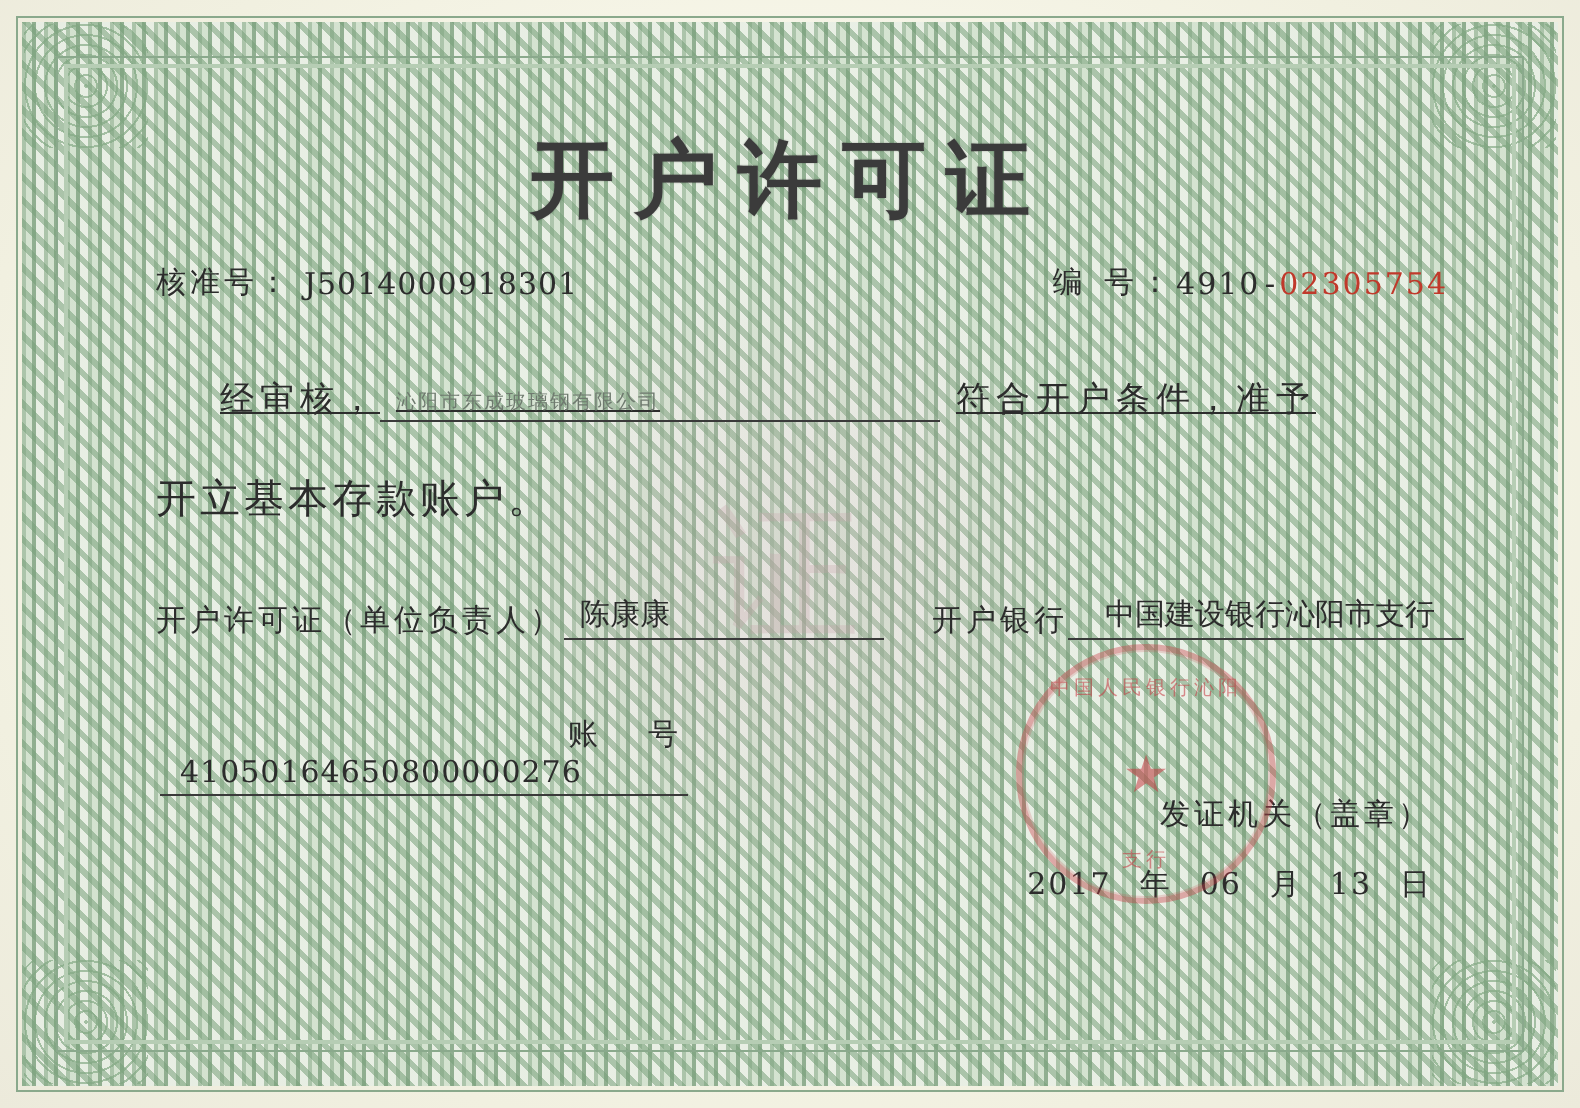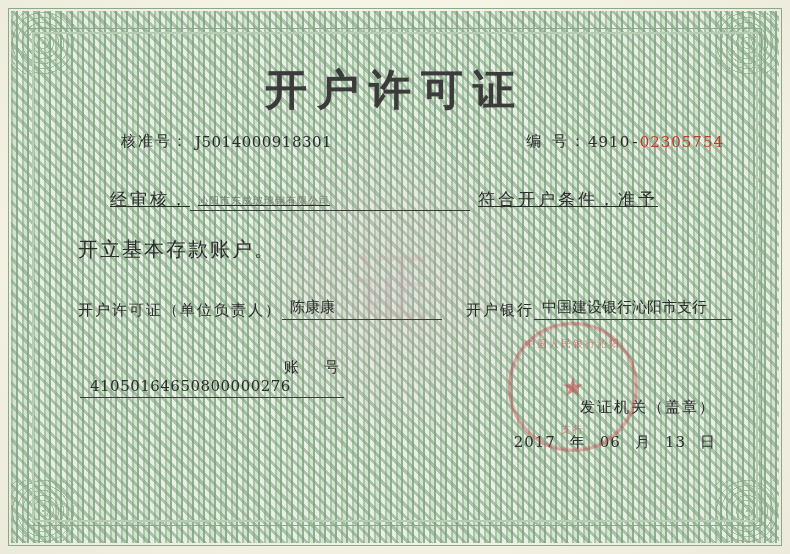--- a/index.html
+++ b/index.html
@@ -128,21 +128,21 @@
     letter-spacing: 2px;
   }
   .label-wide { letter-spacing: 5px; }
 
   .value {
     white-space: nowrap;
     font-family: "DejaVu Serif", serif;
   }
 
   
-  .row-approval { left: 38px; top: 92px; margin-left: 43px; }
+  .row-approval { left: 38px; top: 92px; }
   .row-approval .value { padding-left: 6px; font-size: 15px; letter-spacing: .5px; }
 
   .row-serial { right: 26px; top: 92px; }
   .serial-prefix { letter-spacing: 3px; }
   .serial-num1 { font-family: "DejaVu Serif", serif; letter-spacing: 1px; color: #2c2c2c; }
   .serial-dash { margin: 0 2px; }
   .serial-num2 {
     font-family: "DejaVu Serif", serif;
     letter-spacing: 1px;
     color: #c0392b;
@@ -174,20 +174,21 @@
     font-family: "DejaVu Serif", serif;
     font-size: 15px;
   }
   .bank-label { padding-left: 24px; letter-spacing: 2px; }
   .bank-value {
     border-bottom: 1px solid #3a3a3a;
     min-width: 186px;
     padding: 0 4px 2px 8px;
     font-family: Liberation Mono, monospace;
     font-size: 15px;
+    text-align: center;
   }
 
   
   .row-account { left: 40px; top: 318px; flex-direction: column; }
   .account-value {
     border-bottom: 1px solid #3a3a3a;
     min-width: 250px;
     padding: 0 4px 2px 10px;
     font-family: "DejaVu Serif", serif;
     font-size: 15px;

